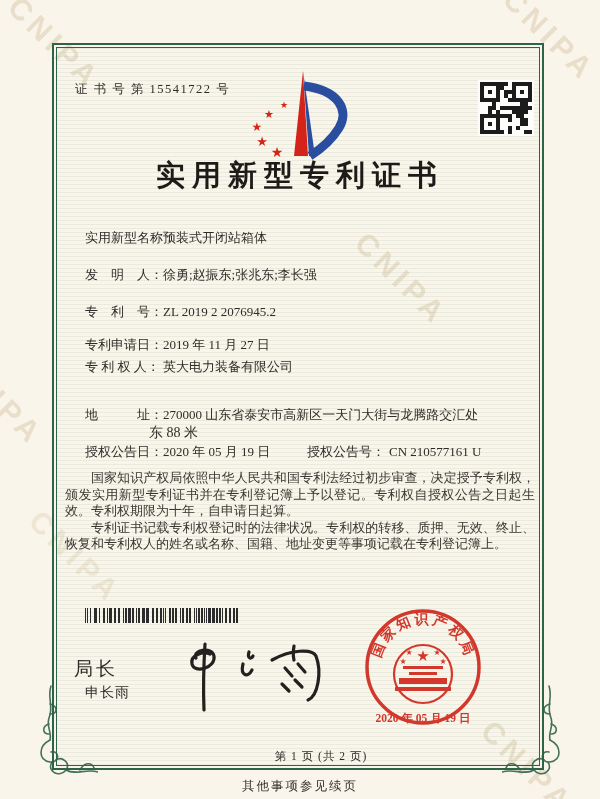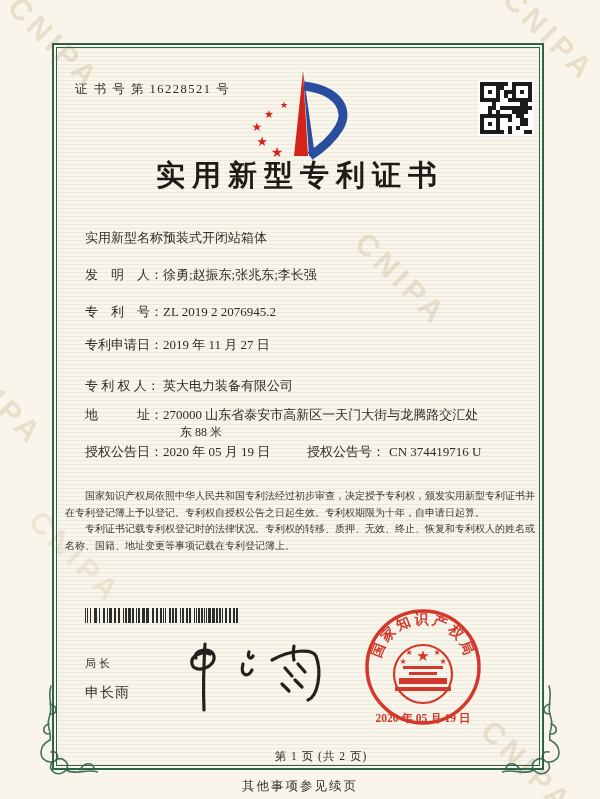--- a/index.html
+++ b/index.html
@@ -32,28 +32,28 @@
   .logo{position:absolute;left:240px;top:68px;width:120px;height:92px;}
   .qr{position:absolute;left:478px;top:80px;width:56px;height:56px;background:#fdfdfb;}
   .title{
     position:absolute;left:0;top:156px;width:600px;text-align:center;
     font-size:29px;font-weight:bold;letter-spacing:7px;color:#1d1b18;
   }
   .frow{position:absolute;left:85px;font-size:13px;white-space:nowrap;}
   .flabel{display:inline-block;width:78px;}
   .fvalue{display:inline-block;}
   .fvalue.fixed{width:144px;}
-  .addr2{position:absolute;left:180px;font-size:12px;}
+  .addr2{position:absolute;left:149px;font-size:14px;}
   .paras{
-    position:absolute;left:65px;top:488px;width:470px;
-    font-size:10px;line-height:16.5px;text-align:justify;color:#3a3632;
+    position:absolute;left:65px;top:470px;width:470px;
+    font-size:13px;line-height:16.5px;text-align:justify;color:#3a3632;
   }
   .paras p{margin:0;text-indent:2em;}
   .barcode{position:absolute;left:85px;top:608px;width:155px;height:15px;}
-  .signoff-title{position:absolute;left:85px;top:656px;font-size:11px;letter-spacing:3px;}
+  .signoff-title{position:absolute;left:74px;top:656px;font-size:19px;letter-spacing:3px;}
   .signoff-name{position:absolute;left:85px;top:684px;font-size:14px;letter-spacing:1px;}
   .autograph{position:absolute;left:175px;top:640px;width:150px;height:75px;}
   .seal{position:absolute;left:355px;top:600px;width:140px;height:135px;}
   .page-num{position:absolute;left:0;top:749px;width:600px;text-align:center;font-size:11.5px;letter-spacing:1px;padding-left:21px;}
   .cont-note{position:absolute;left:0;top:778px;width:600px;text-align:center;font-size:12.5px;letter-spacing:2px;color:#33302c;}
   .orn{position:absolute;width:62px;height:95px;z-index:4;}
   .orn.left{left:36px;top:684px;}
   .orn.right{left:502px;top:684px;transform:scaleX(-1);}
 </style>
 </head>
@@ -90,21 +90,21 @@
       <path d="M13,40 C6,42 6,50 13,50"></path>
       <path d="M14,56 C2,62 2,76 14,78 C24,79 24,66 15,68"></path>
       <path d="M16,78 C10,88 24,94 30,86 C35,79 26,72 20,76"></path>
       <path d="M30,86 C40,92 50,84 62,88"></path>
       <path d="M44,86 C48,78 56,78 58,84"></path>
     </g>
   </svg>
 
   <div class="content">
 
-    <div class="cert-no">证 书 号 第 16228521 号</div>
+    <div class="cert-no">证 书 号 第 15541722 号</div>
 
     <svg class="logo" viewBox="240 68 120 92">
       <path d="M304,86 C338,90 350,110 339,128 C331,141 321,149 310,156" fill="none" stroke="#2a4da0" stroke-width="9"></path>
       <polygon points="303,71 309,156 315,156" fill="#2a4da0"></polygon>
       <polygon points="303,71 294,156 308,156" fill="#d42318"></polygon>
       <g fill="#d42318" font-family="'DejaVu Sans',sans-serif" text-anchor="middle">
         <text x="284" y="108" font-size="9">★</text>
         <text x="269" y="118" font-size="11">★</text>
         <text x="257" y="131" font-size="12">★</text>
         <text x="262" y="146" font-size="13">★</text>
@@ -217,29 +217,29 @@
     </div>
     <div class="frow" style="top:266px;">
       <span class="flabel">发　明　人：</span><span class="fvalue">徐勇;赵振东;张兆东;李长强</span>
     </div>
     <div class="frow" style="top:303px;">
       <span class="flabel">专　利　号：</span><span class="fvalue">ZL 2019 2 2076945.2</span>
     </div>
     <div class="frow" style="top:336px;">
       <span class="flabel">专利申请日：</span><span class="fvalue">2019 年 11 月 27 日</span>
     </div>
-    <div class="frow" style="top:377px;">
+    <div class="frow" style="top:358px;">
       <span class="flabel">专 利 权 人：</span><span class="fvalue">英大电力装备有限公司</span>
     </div>
     <div class="frow" style="top:406px;">
       <span class="flabel">地　　　址：</span><span class="fvalue">270000 山东省泰安市高新区一天门大街与龙腾路交汇处</span>
     </div>
     <div class="addr2" style="top:424px;">东 88 米</div>
     <div class="frow" style="top:443px;">
-      <span class="flabel">授权公告日：</span><span class="fvalue fixed">2020 年 05 月 19 日</span><span class="flabel" style="width:82px;font-family:Liberation Serif, serif;">授权公告号：</span><span class="fvalue">CN 374419716 U</span>
+      <span class="flabel">授权公告日：</span><span class="fvalue fixed">2020 年 05 月 19 日</span><span class="flabel" style="width:82px;font-family:Liberation Serif, serif;">授权公告号：</span><span class="fvalue">CN 210577161 U</span>
     </div>
 
     <div class="paras">
       <p>国家知识产权局依照中华人民共和国专利法经过初步审查，决定授予专利权，颁发实用新型专利证书并在专利登记簿上予以登记。专利权自授权公告之日起生效。专利权期限为十年，自申请日起算。</p>
       <p>专利证书记载专利权登记时的法律状况。专利权的转移、质押、无效、终止、恢复和专利权人的姓名或名称、国籍、地址变更等事项记载在专利登记簿上。</p>
     </div>
 
     <svg class="barcode" viewBox="0 0 155 15">
       <g id="bcg" fill="#2c2c2c">
           <rect x="0" y="0" width="1" height="15"></rect>

